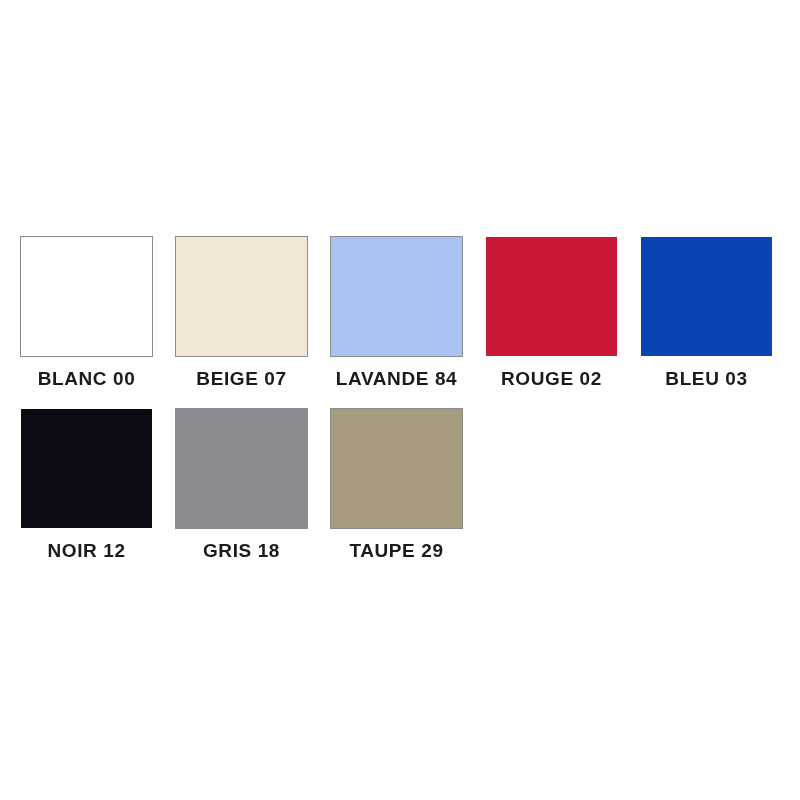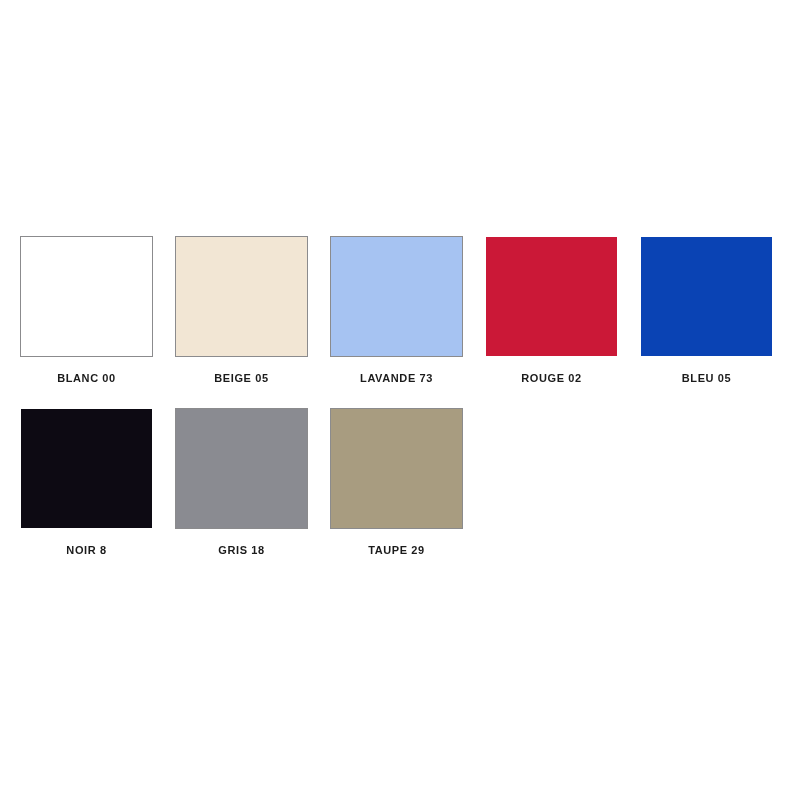--- a/index.html
+++ b/index.html
@@ -56,58 +56,58 @@
     background-clip: padding-box;
   }
 
   .swatch-chip.has-outline {
     border-color: #8b8b8d;
   }
 
   .swatch-label {
     margin-top: 13px;
     text-align: center;
-    font-size: 11px;
+    font-size: 19px;
     font-weight: bold;
     letter-spacing: 0.6px;
     color: #1b1b1b;
     line-height: 17px;
     white-space: nowrap;
   }
 </style>
 </head>
 <body>
 
 <div id="swatch-palette">
   <div class="swatch-row" id="swatch-row-1">
       <div class="swatch-cell">
         <div class="swatch-chip has-outline" style="background-color: rgb(255, 255, 255); border-color: rgb(139, 139, 141);"></div>
         <div class="swatch-label">BLANC 00</div>
       </div>
       <div class="swatch-cell">
         <div class="swatch-chip has-outline" style="background-color: rgb(242, 230, 212); border-color: rgb(139, 139, 141);"></div>
-        <div class="swatch-label">BEIGE 05</div>
+        <div class="swatch-label">BEIGE 07</div>
       </div>
       <div class="swatch-cell">
         <div class="swatch-chip has-outline" style="background-color: rgb(166, 195, 242); border-color: rgb(139, 139, 141);"></div>
-        <div class="swatch-label">LAVANDE 73</div>
+        <div class="swatch-label">LAVANDE 84</div>
       </div>
       <div class="swatch-cell">
         <div class="swatch-chip" style="background-color: rgb(203, 24, 55);"></div>
         <div class="swatch-label">ROUGE 02</div>
       </div>
       <div class="swatch-cell">
         <div class="swatch-chip" style="background-color: rgb(10, 67, 180);"></div>
-        <div class="swatch-label">BLEU 05</div>
+        <div class="swatch-label">BLEU 03</div>
       </div>
     </div>
   <div class="swatch-row" id="swatch-row-2">
       <div class="swatch-cell">
         <div class="swatch-chip" style="background-color: rgb(13, 10, 19);"></div>
-        <div class="swatch-label">NOIR 8</div>
+        <div class="swatch-label">NOIR 12</div>
       </div>
       <div class="swatch-cell">
         <div class="swatch-chip has-outline" style="background-color: rgb(138, 139, 145); border-color: rgb(139, 139, 141);"></div>
         <div class="swatch-label">GRIS 18</div>
       </div>
       <div class="swatch-cell">
         <div class="swatch-chip has-outline" style="background-color: rgb(168, 156, 128); border-color: rgb(139, 139, 141);"></div>
         <div class="swatch-label">TAUPE 29</div>
       </div>
       <div class="swatch-cell is-empty">

